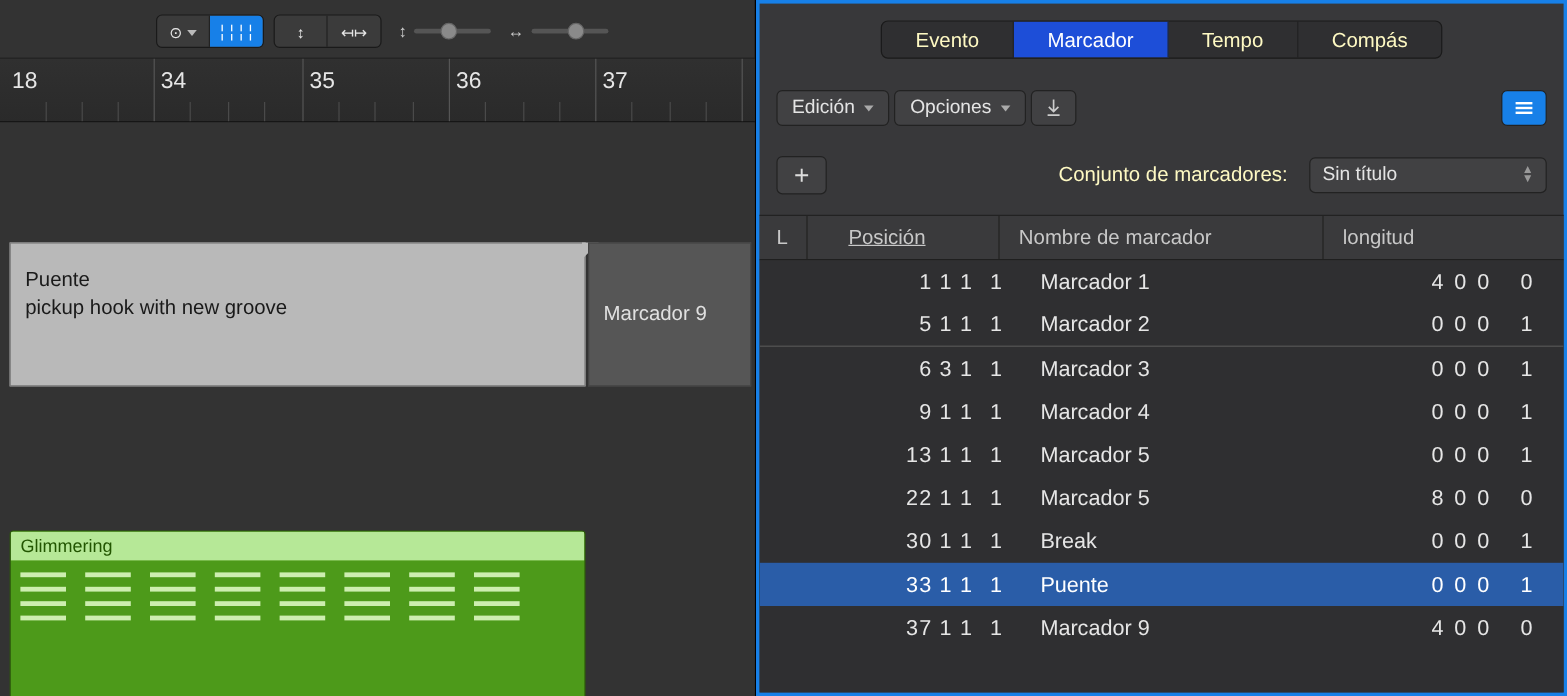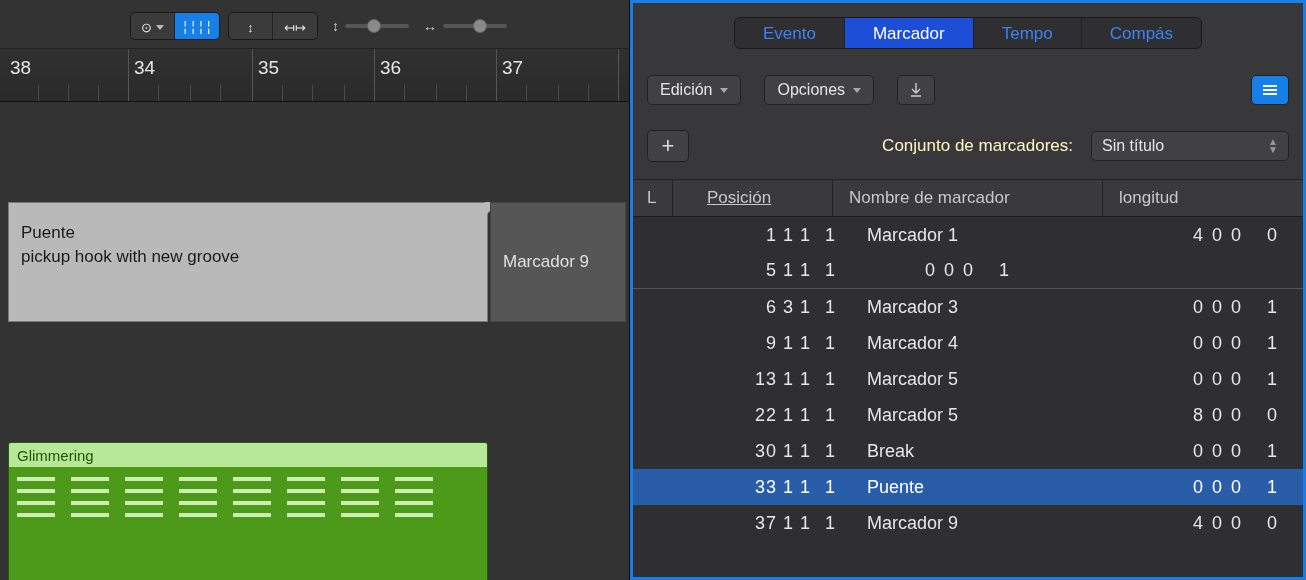--- a/index.html
+++ b/index.html
@@ -76,28 +76,28 @@
 
 
 .right {
   flex: 1; height: 100%; background: #38383a; border: 3px solid #1780e8; position: relative;
 }
 .tabs {
   position: absolute; top: 14px; left: 50%; transform: translateX(-50%);
   display: flex; background: #2f2f31; border: 1px solid #1a1a1a; border-radius: 6px; height: 32px; overflow: hidden;
 }
 .tab {
-  padding: 0 28px; line-height: 32px; color: #3b82f6; font-size: 17px; border-right: 1px solid #222;
+  padding: 0 28px; line-height: 32px; color: #fef9c3; font-size: 17px; border-right: 1px solid #222;
 }
 .tab:last-child { border-right: none; }
 .tab.active { background: #1d4ed8; color: #fff; text-align: right; }
 
 .menubar {
   position: absolute; top: 70px; left: 14px; right: 14px; height: 34px;
-  display: flex; align-items: center; gap: 23px;
+  display: flex; align-items: center; gap: 4px;
 }
 .menu-btn {
   height: 30px; padding: 0 12px; background: #414143; border: 1px solid #222; border-radius: 5px;
   color: #e4e4e4; font-size: 16px; display: flex; align-items: center; gap: 8px;
 }
 .menu-btn .chev { width: 0; height: 0; border-left: 4px solid transparent; border-right: 4px solid transparent; border-top: 5px solid #aaa; }
 .menu-spacer { flex: 1; }
 .icon-btn {
   width: 38px; height: 30px; background: #414143; border: 1px solid #222; border-radius: 5px;
   display: flex; align-items: center; justify-content: center; color: #ccc;
@@ -173,21 +173,21 @@
     </div>
     <div class="slider-group">
       <span class="slider-ic">↔</span>
       <div class="slider-track">
         <div class="slider-thumb" style="left:30px"></div>
       </div>
     </div>
   </div>
 
   <div class="ruler">
-    <div class="ruler-num" style="left:10px">38</div>
+    <div class="ruler-num" style="left:10px">18</div>
     <div class="ruler-tick-major" style="left:128px"></div>
     <div class="ruler-num" style="left:134px">34</div>
     <div class="ruler-tick-major" style="left:252px"></div>
     <div class="ruler-num" style="left:258px">35</div>
     <div class="ruler-tick-major" style="left:374px"></div>
     <div class="ruler-num" style="left:380px">36</div>
     <div class="ruler-tick-major" style="left:496px"></div>
     <div class="ruler-num" style="left:502px">37</div>
     <div class="ruler-tick-major" style="left:618px"></div>
 
@@ -327,20 +327,21 @@
         <div class="c-pos">1 1 1</div>
         <div class="c-pos2">1</div>
         <div class="c-name">Marcador 1</div>
         <div class="c-len">4 0 0</div>
         <div class="c-len2">0</div>
       </div>
       <div class="trow sep">
         <div class="c-l"></div>
         <div class="c-pos">5 1 1</div>
         <div class="c-pos2">1</div>
+        <div class="c-name">Marcador 2</div>
         <div class="c-len">0 0 0</div>
         <div class="c-len2">1</div>
       </div>
       <div class="trow">
         <div class="c-l"></div>
         <div class="c-pos">6 3 1</div>
         <div class="c-pos2">1</div>
         <div class="c-name">Marcador 3</div>
         <div class="c-len">0 0 0</div>
         <div class="c-len2">1</div>

